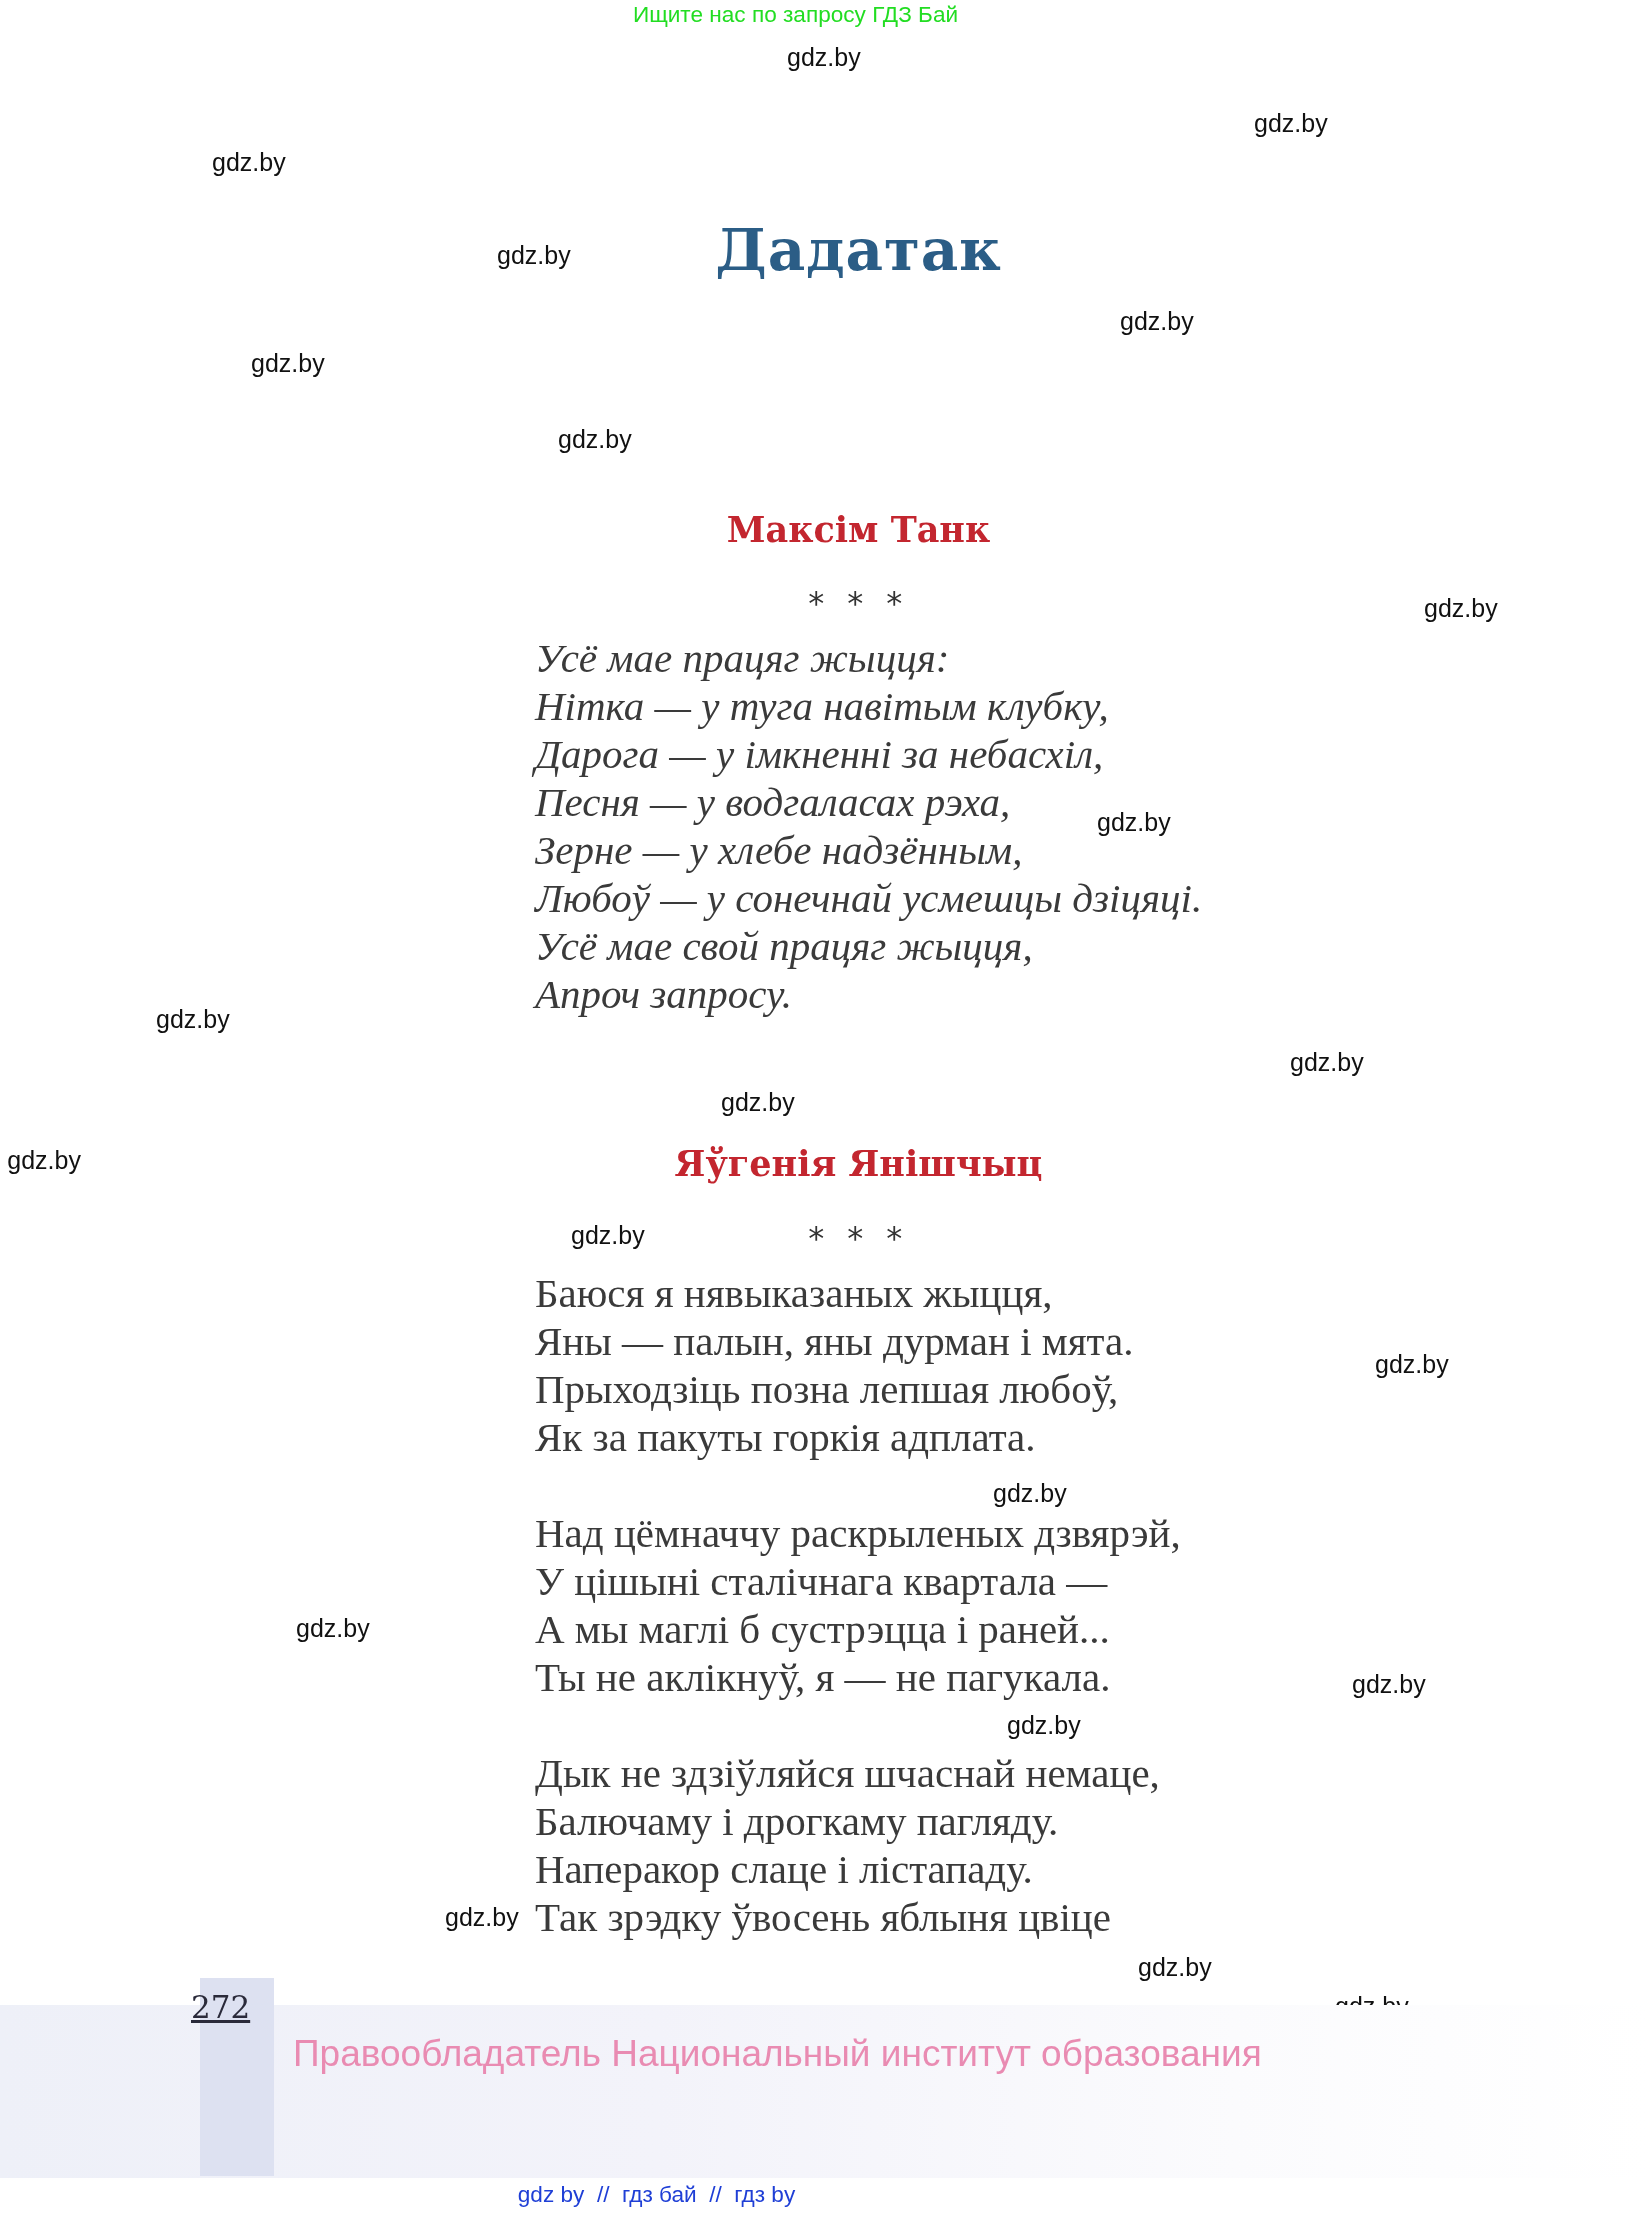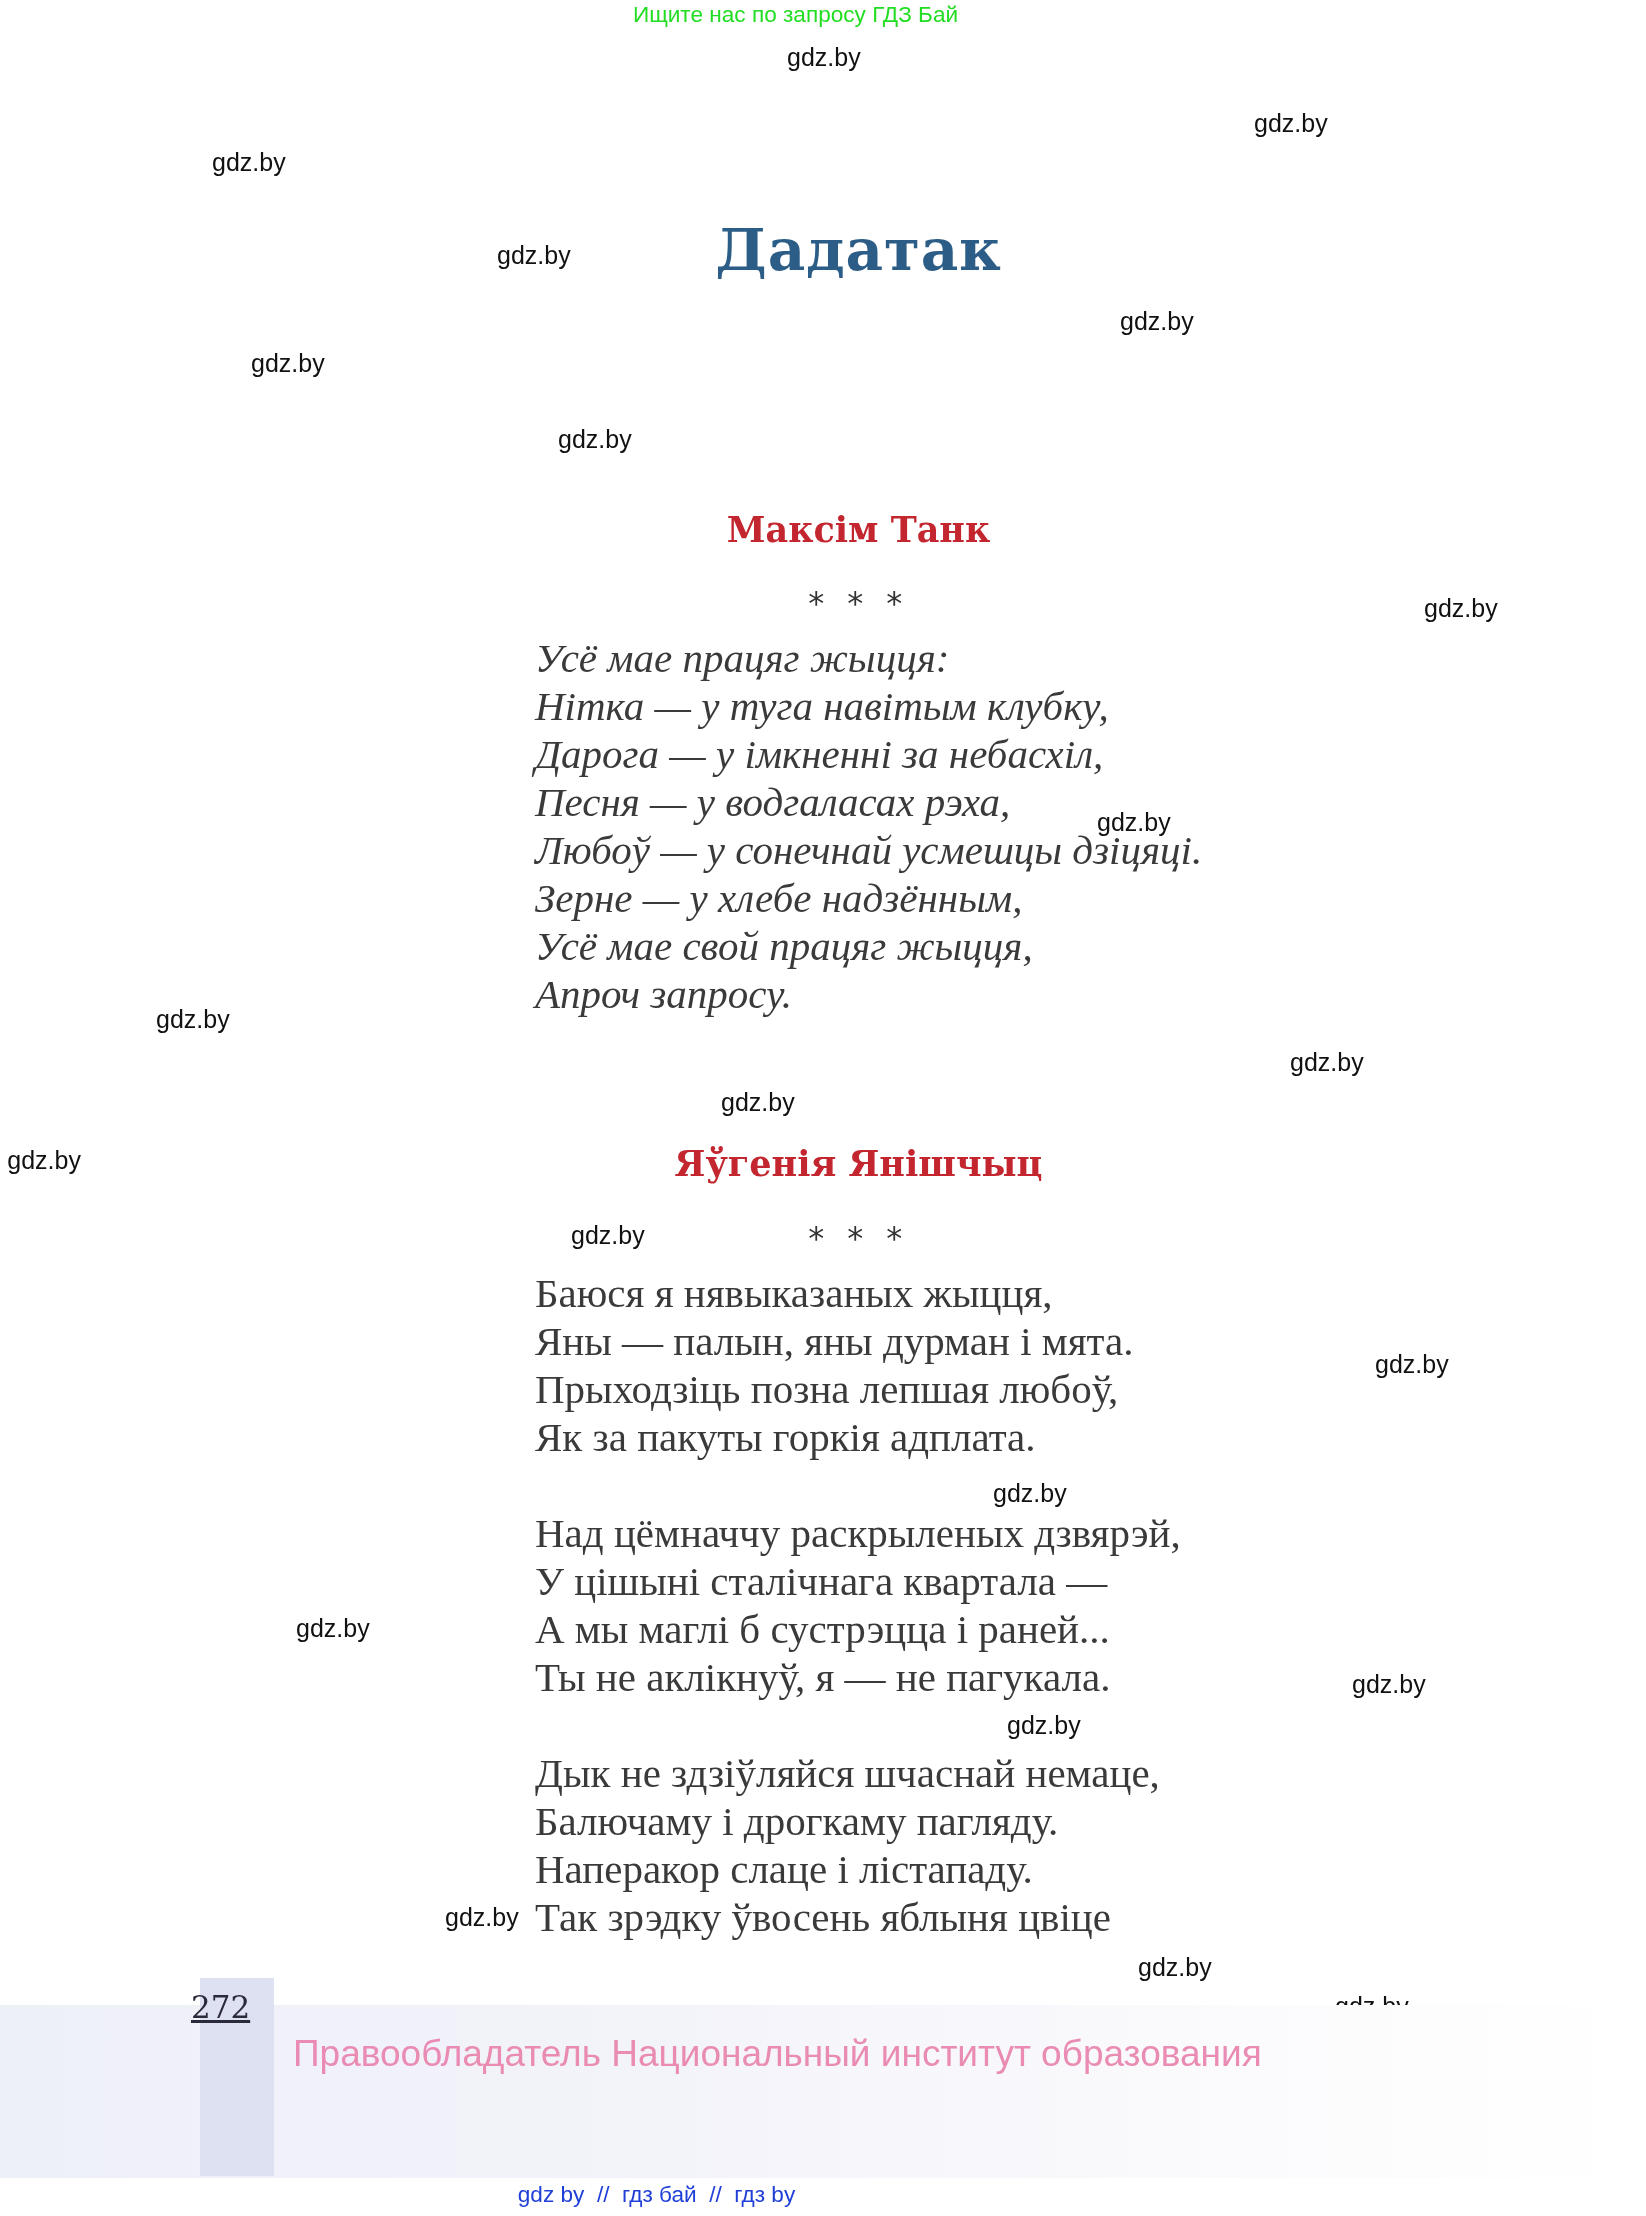--- a/index.html
+++ b/index.html
@@ -101,22 +101,22 @@
   <h1 class="main-title">Дадатак</h1>
 
   <section>
     <h2 class="author" style="top:509px;">Максім Танк</h2>
     <div class="stars" style="top:584px;">* * *</div>
     <ul class="poem" style="top:634px;font-style:italic;">
       <li>Усё мае працяг жыцця:</li>
       <li>Нітка — у туга навітым клубку,</li>
       <li>Дарога — у імкненні за небасхіл,</li>
       <li>Песня — у водгаласах рэха,</li>
+      <li>Зерне — у хлебе надзённым,</li>
       <li>Любоў — у сонечнай усмешцы дзіцяці.</li>
-      <li>Зерне — у хлебе надзённым,</li>
       <li>Усё мае свой працяг жыцця,</li>
       <li>Апроч запросу.</li>
     </ul>
   </section>
 
   <section>
     <h2 class="author" style="top:1143px;">Яўгенія Янішчыц</h2>
     <div class="stars" style="top:1219px;">* * *</div>
     <ul class="poem" style="top:1269px;">
       <li>Баюся я нявыказаных жыцця,</li>

